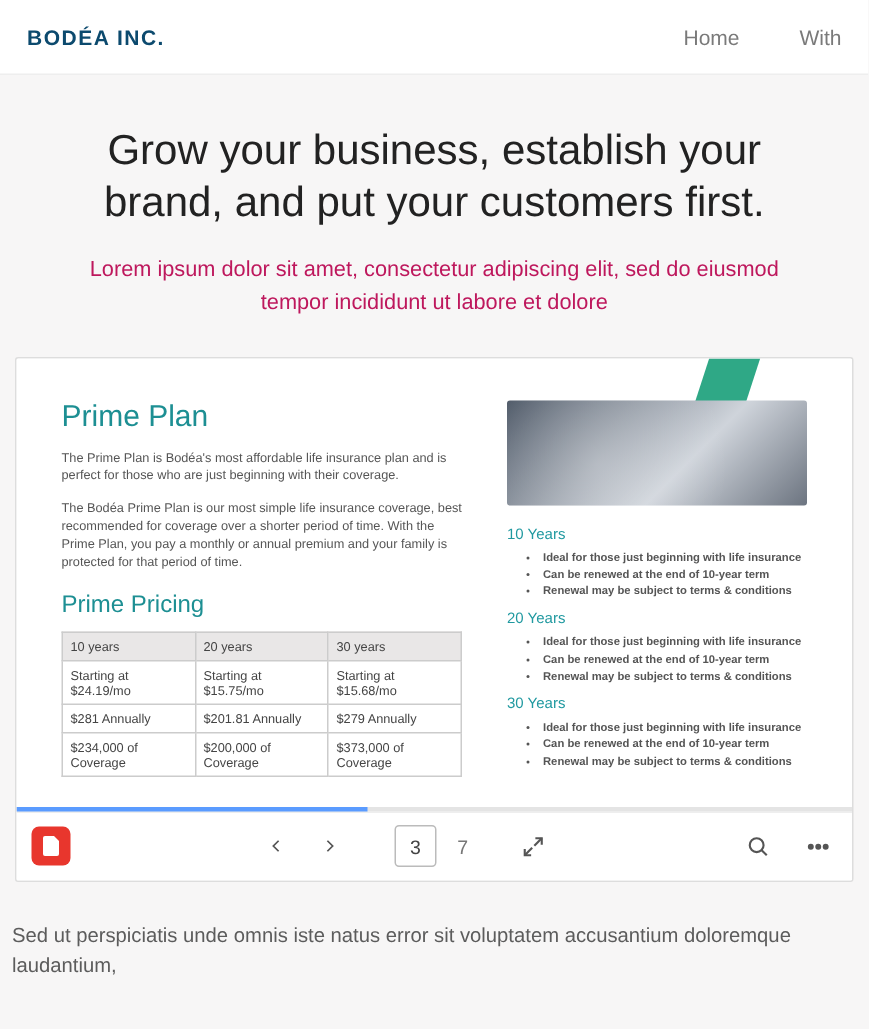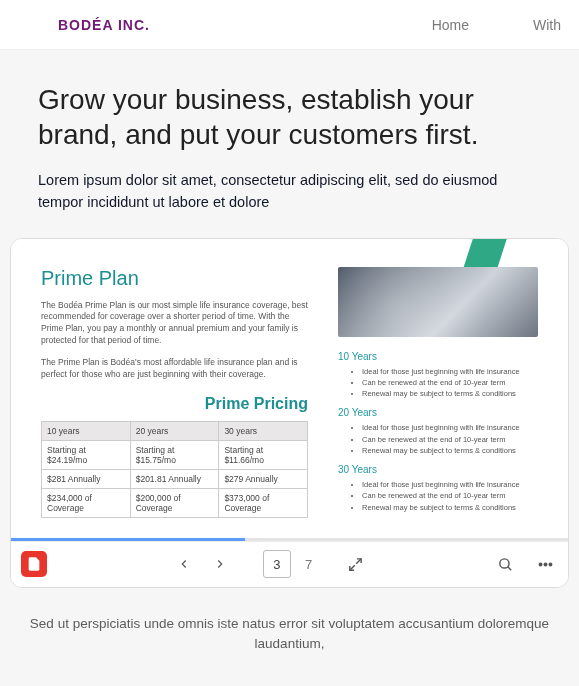--- a/index.html
+++ b/index.html
@@ -1,55 +1,55 @@
 <!DOCTYPE html>
 <html><head>
 <meta charset="utf-8">
 <style>
   * { margin:0; padding:0; box-sizing:border-box; }
   body { font-family: -apple-system, BlinkMacSystemFont, "Segoe UI", Arial, sans-serif; background:#f7f6f6; width:579px; color:#333; }
   .topbar { background:#fff; height:50px; display:flex; align-items:center; justify-content:space-between; padding:0 18px; border-bottom:1px solid #eee; }
-  .brand { font-family:"Segoe UI",Arial,sans-serif; font-size:14px; font-weight:600; letter-spacing:1px; color:#701a75;margin-left:40px; }
-  .nav { display:flex; gap:64px; }
+  .brand { font-family:"Segoe UI",Arial,sans-serif; font-size:14px; font-weight:600; letter-spacing:1px; color:#0c4a6e; }
+  .nav { display:flex; gap:40px; }
   .nav a { color:#7a7a7a; text-decoration:none; font-size:14px; }
-  .hero { text-align:left; padding:32px 38px 24px; }
+  .hero { text-align:center; padding:32px 38px 24px; }
   .hero h1 { font-size:28px; font-weight:500; color:#222; line-height:1.25; }
-  .hero p { margin-top:18px; font-size:14.5px; color:#0f172a; line-height:1.5; }
+  .hero p { margin-top:18px; font-size:14.5px; color:#be185d; line-height:1.5; }
   .viewer-wrap { padding:0 10px; }
-  .viewer { background:#fff; border:1px solid #ddd; border-radius:12px; overflow:hidden; }
+  .viewer { background:#fff; border:1px solid #ddd; border-radius:2px; overflow:hidden; }
   .page { background:#fff; padding:28px 30px 20px; position:relative; }
   .accent { position:absolute; top:0; right:70px; width:34px; height:54px; background:#2fa886; transform:skewX(-18deg); }
   .cols { display:flex; gap:30px; }
   .left { flex:1; }
   .right { width:200px; }
   .h-plan { font-size:20px; color:#1d8f93; font-weight:400; margin-bottom:10px; }
   .body-text { font-size:8.5px; color:#555; line-height:1.4; margin-bottom:10px; }
-  .h-pricing { font-size:16px; color:#1d8f93; font-weight:700; margin:14px 0 8px;text-align:right; }
+  .h-pricing { font-size:16px; color:#1d8f93; font-weight:400; margin:14px 0 8px; }
   table.pricing { width:100%; border-collapse:collapse; font-size:8.5px; }
   table.pricing th, table.pricing td { border:1px solid #ccc; padding:4px 5px; text-align:left; color:#444; }
   table.pricing th { background:#e9e7e7; font-weight:400; }
   .photo { width:200px; height:70px; background:linear-gradient(135deg,#4a5564 0%, #cfd4db 60%, #6c7480 100%); border-radius:2px; margin-bottom:14px; position:relative; overflow:hidden; }
   .photo::after { content:""; position:absolute; inset:0; background:radial-gradient(circle at 30% 60%, rgba(255,255,255,0.25), transparent 60%); }
   .yrs-head { font-size:10px; color:#2099a0; margin:8px 0 4px; font-weight:500;}
-  .bullets { list-style:disc; padding-left:24px; }
+  .bullets { list-style:disc; padding-left:24px;font-weight:bold; }
   .bullets li { font-size:7.5px; color:#555; line-height:1.5; }
   .progress { height:3px; background:#e4e4e4; position:relative; }
   .progress-fill { position:absolute; left:0; top:0; height:100%; width:42%; background:#5a9bff; }
   .toolbar { height:46px; display:flex; align-items:center; padding:0 10px; gap:14px; background:#fff; border-top:1px solid #eee; }
   .pdf-icon { width:26px; height:26px; background:#e8362d; border-radius:5px; display:flex; align-items:center; justify-content:center; }
   .pdf-icon svg { width:16px; height:16px; fill:#fff; }
   .spacer-flex { flex:1; }
   .nav-btn { width:26px; height:26px; display:flex; align-items:center; justify-content:center; color:#555; cursor:pointer; border-radius:3px; }
   .nav-btn svg { width:14px; height:14px; stroke:#555; stroke-width:2; fill:none; }
   .page-box { width:28px; height:28px; border:1px solid #bbb; border-radius:3px; display:flex; align-items:center; justify-content:center; font-size:13px; color:#444; }
   .page-total { font-size:13px; color:#777; padding-left:4px; }
   .icon-btn { width:26px; height:26px; display:flex; align-items:center; justify-content:center; cursor:pointer; }
   .icon-btn svg { width:17px; height:17px; stroke:#555; stroke-width:2; fill:none; }
   .dots svg circle { fill:#555; }
-  .footer-para { padding:26px 8px 0; font-size:13.5px; color:#5c5c5c; line-height:1.5; text-align:center;}
+  .footer-para { padding:26px 8px 0; font-size:13.5px; color:#5c5c5c; line-height:1.5; text-align:left;}
   .center-group { display:flex; align-items:center; gap:10px; }
   .mid-spacer { width:10px; }
 </style>
 </head>
 <body>
 
 <div class="topbar">
   <div class="brand">BODÉA INC.</div>
   <nav class="nav">
     <a href="#">Home</a>
@@ -62,36 +62,36 @@
   <p>Lorem ipsum dolor sit amet, consectetur adipiscing elit, sed do eiusmod tempor incididunt ut labore et dolore</p>
 </section>
 
 <div class="viewer-wrap">
   <div class="viewer">
     <div class="page">
       <div class="accent"></div>
       <div class="cols">
         <div class="left">
           <div class="h-plan">Prime Plan</div>
+          <p class="body-text">The Prime Plan is Bodéa's most affordable life insurance plan and is perfect for those who are just beginning with their coverage.</p>
           <p class="body-text">The Bodéa Prime Plan is our most simple life insurance coverage, best recommended for coverage over a shorter period of time. With the Prime Plan, you pay a monthly or annual premium and your family is protected for that period of time.</p>
-          <p class="body-text">The Prime Plan is Bodéa's most affordable life insurance plan and is perfect for those who are just beginning with their coverage.</p>
           <div class="h-pricing">Prime Pricing</div>
           <table class="pricing">
             <thead>
                 <tr>
               <th>10 years</th>
               <th>20 years</th>
               <th>30 years</th>
             </tr>
               </thead>
             <tbody>
               <tr>
                 <td>Starting at $24.19/mo</td>
                 <td>Starting at $15.75/mo</td>
-                <td>Starting at $11.66/mo</td>
+                <td>Starting at $15.68/mo</td>
               </tr>
               <tr>
                 <td>$281 Annually</td>
                 <td>$201.81 Annually</td>
                 <td>$279 Annually</td>
               </tr>
               <tr>
                 <td>$234,000 of Coverage</td>
                 <td>$200,000 of Coverage</td>
                 <td>$373,000 of Coverage</td>

